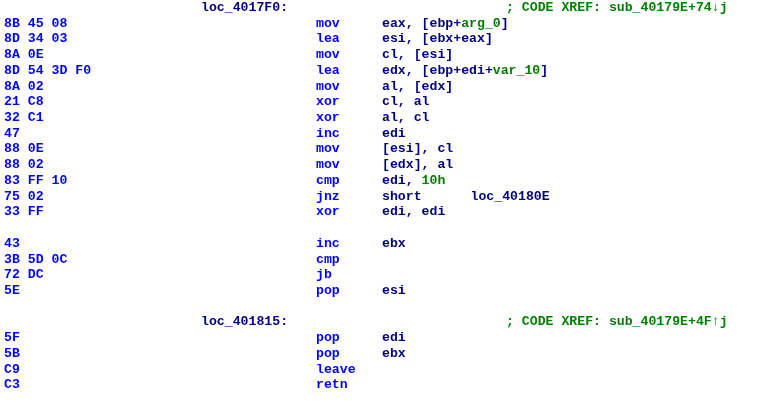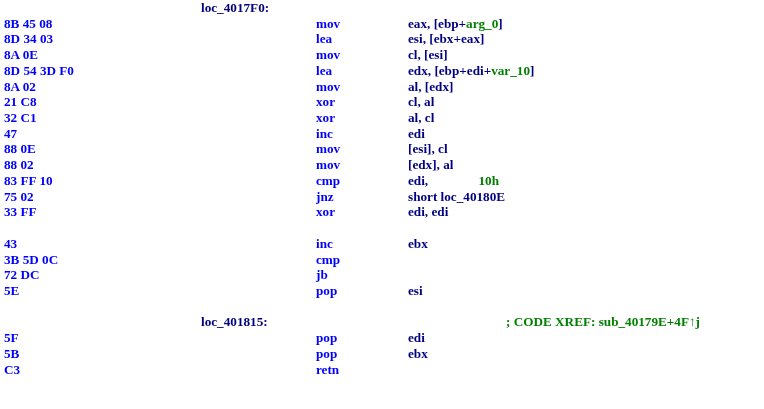--- a/index.html
+++ b/index.html
@@ -7,47 +7,47 @@
     padding: 0;
     background: #ffffff;
     width: 764px;
     height: 409px;
     overflow: hidden;
   }
   #listing {
     position: relative;
     width: 764px;
     height: 409px;
-    font-family: Liberation Serif, serif;
+    font-family: Liberation Mono, monospace;
     font-weight: bold;
     font-size: 13.2px;
     background: var(--c-bg, #ffffff);
   }
   .line {
     position: relative;
     height: 15.73px;
     line-height: 15.73px;
     white-space: pre;
   }
   .col { position: absolute; top: 0; }
   .col-bytes   { left: 4px;   color: var(--c-blue, #0000ff); }
   .col-label   { left: 201px; color: var(--c-navy, #000080); }
   .col-mn      { left: 316px; color: var(--c-blue, #0000ff); }
-  .col-op      { left: 408px; color: var(--c-navy, #000080); }
+  .col-op      { left: 382px; color: var(--c-navy, #000080); }
   .col-comment { left: 506px; color: var(--c-green, #008000); }
   .seg-plain { color: var(--c-navy, #000080); }
   .seg-sym   { color: var(--c-green, #008000); }
-  .seg-imm   { color: var(--c-green, #008000); margin-left: 47px; }
-  .seg-ref   { color: var(--c-navy, #000080); }
+  .seg-imm   { color: var(--c-green, #008000); }
+  .seg-ref   { color: var(--c-navy, #000080); margin-left: 41px; }
 </style>
 </head>
 <body>
 
 <div id="listing">
-    <div class="line"><span class="col col-label">loc_4017F0:</span></div>
+    <div class="line"><span class="col col-label">loc_4017F0:</span><span class="col col-comment">; CODE XREF: sub_40179E+74↓j</span></div>
     <div class="line"><span class="col col-bytes">8B 45 08</span><span class="col col-mn">mov</span><span class="col col-op"><span class="seg-plain">eax, [ebp+</span><span class="seg-sym">arg_0</span><span class="seg-plain">]</span></span></div>
     <div class="line"><span class="col col-bytes">8D 34 03</span><span class="col col-mn">lea</span><span class="col col-op"><span class="seg-plain">esi, [ebx+eax]</span></span></div>
     <div class="line"><span class="col col-bytes">8A 0E</span><span class="col col-mn">mov</span><span class="col col-op"><span class="seg-plain">cl, [esi]</span></span></div>
     <div class="line"><span class="col col-bytes">8D 54 3D F0</span><span class="col col-mn">lea</span><span class="col col-op"><span class="seg-plain">edx, [ebp+edi+</span><span class="seg-sym">var_10</span><span class="seg-plain">]</span></span></div>
     <div class="line"><span class="col col-bytes">8A 02</span><span class="col col-mn">mov</span><span class="col col-op"><span class="seg-plain">al, [edx]</span></span></div>
     <div class="line"><span class="col col-bytes">21 C8</span><span class="col col-mn">xor</span><span class="col col-op"><span class="seg-plain">cl, al</span></span></div>
     <div class="line"><span class="col col-bytes">32 C1</span><span class="col col-mn">xor</span><span class="col col-op"><span class="seg-plain">al, cl</span></span></div>
     <div class="line"><span class="col col-bytes">47</span><span class="col col-mn">inc</span><span class="col col-op"><span class="seg-plain">edi</span></span></div>
     <div class="line"><span class="col col-bytes">88 0E</span><span class="col col-mn">mov</span><span class="col col-op"><span class="seg-plain">[esi], cl</span></span></div>
     <div class="line"><span class="col col-bytes">88 02</span><span class="col col-mn">mov</span><span class="col col-op"><span class="seg-plain">[edx], al</span></span></div>
@@ -56,14 +56,15 @@
     <div class="line"><span class="col col-bytes">33 FF</span><span class="col col-mn">xor</span><span class="col col-op"><span class="seg-plain">edi, edi</span></span></div>
     <div class="line"></div>
     <div class="line"><span class="col col-bytes">43</span><span class="col col-mn">inc</span><span class="col col-op"><span class="seg-plain">ebx</span></span></div>
     <div class="line"><span class="col col-bytes">3B 5D 0C</span><span class="col col-mn">cmp</span></div>
     <div class="line"><span class="col col-bytes">72 DC</span><span class="col col-mn">jb</span></div>
     <div class="line"><span class="col col-bytes">5E</span><span class="col col-mn">pop</span><span class="col col-op"><span class="seg-plain">esi</span></span></div>
     <div class="line"></div>
     <div class="line"><span class="col col-label">loc_401815:</span><span class="col col-comment">; CODE XREF: sub_40179E+4F↑j</span></div>
     <div class="line"><span class="col col-bytes">5F</span><span class="col col-mn">pop</span><span class="col col-op"><span class="seg-plain">edi</span></span></div>
     <div class="line"><span class="col col-bytes">5B</span><span class="col col-mn">pop</span><span class="col col-op"><span class="seg-plain">ebx</span></span></div>
+    <div class="line"><span class="col col-bytes">C9</span><span class="col col-mn">leave</span></div>
     <div class="line"><span class="col col-bytes">C3</span><span class="col col-mn">retn</span></div>
   </div>
 
 </body></html>

